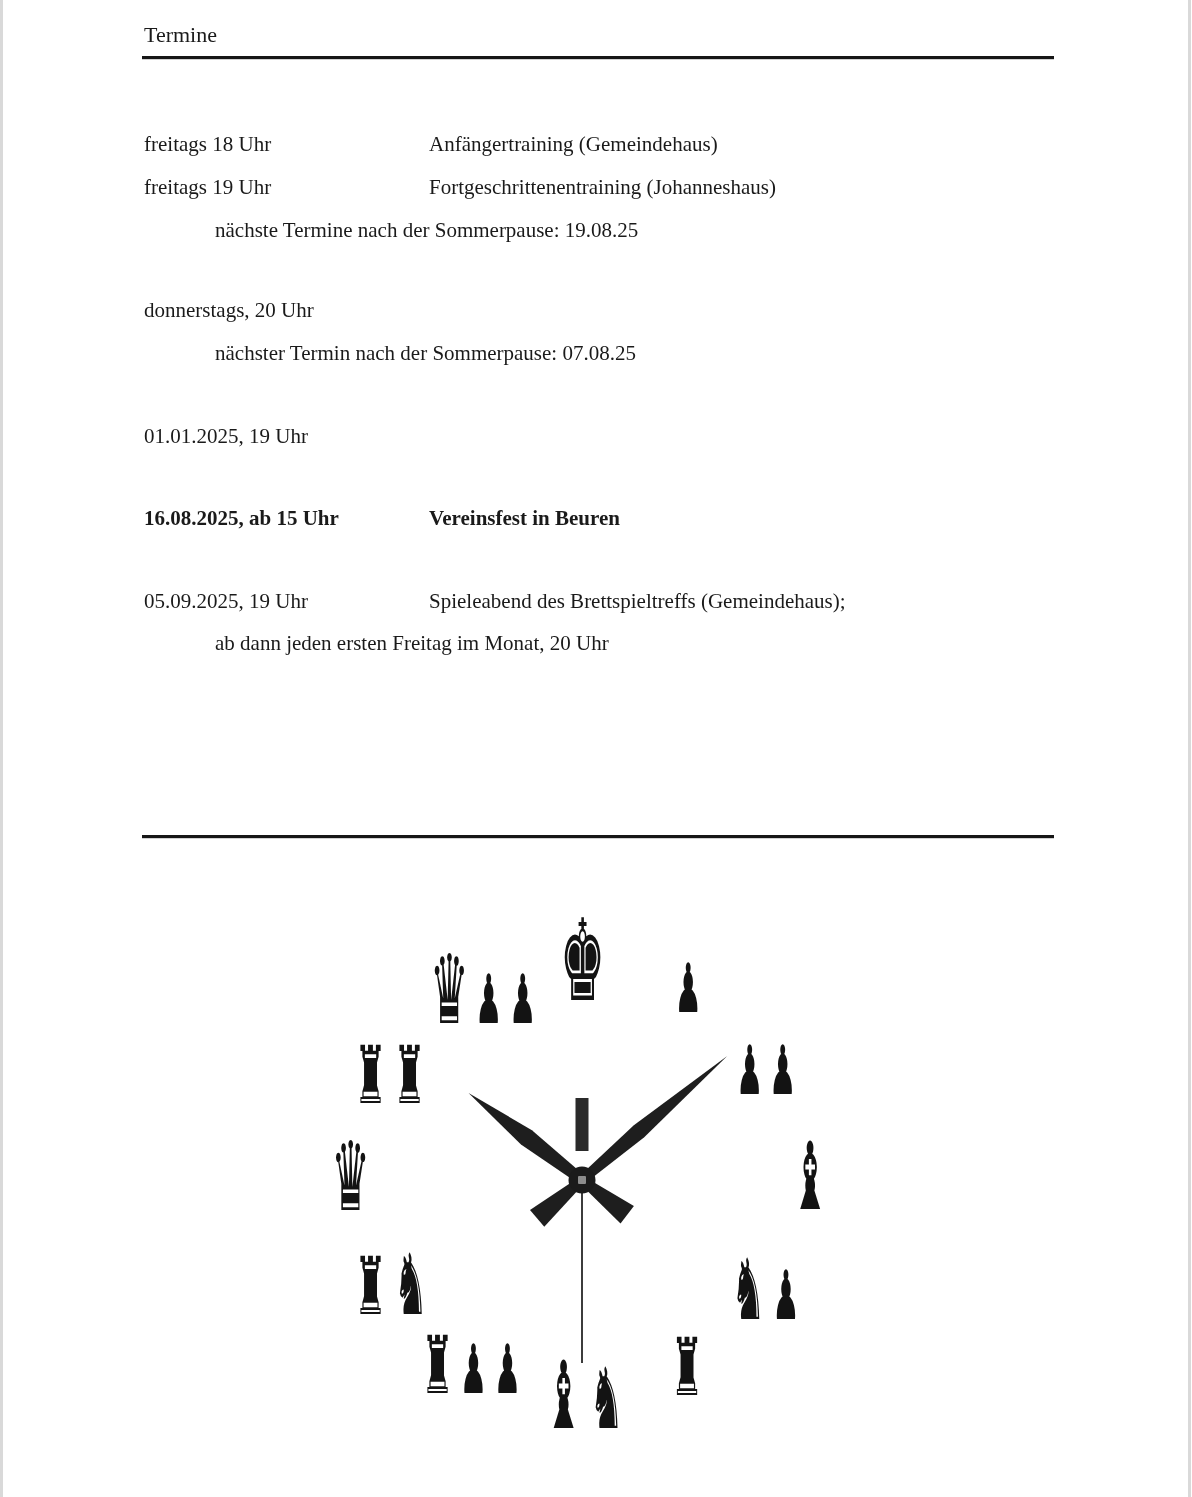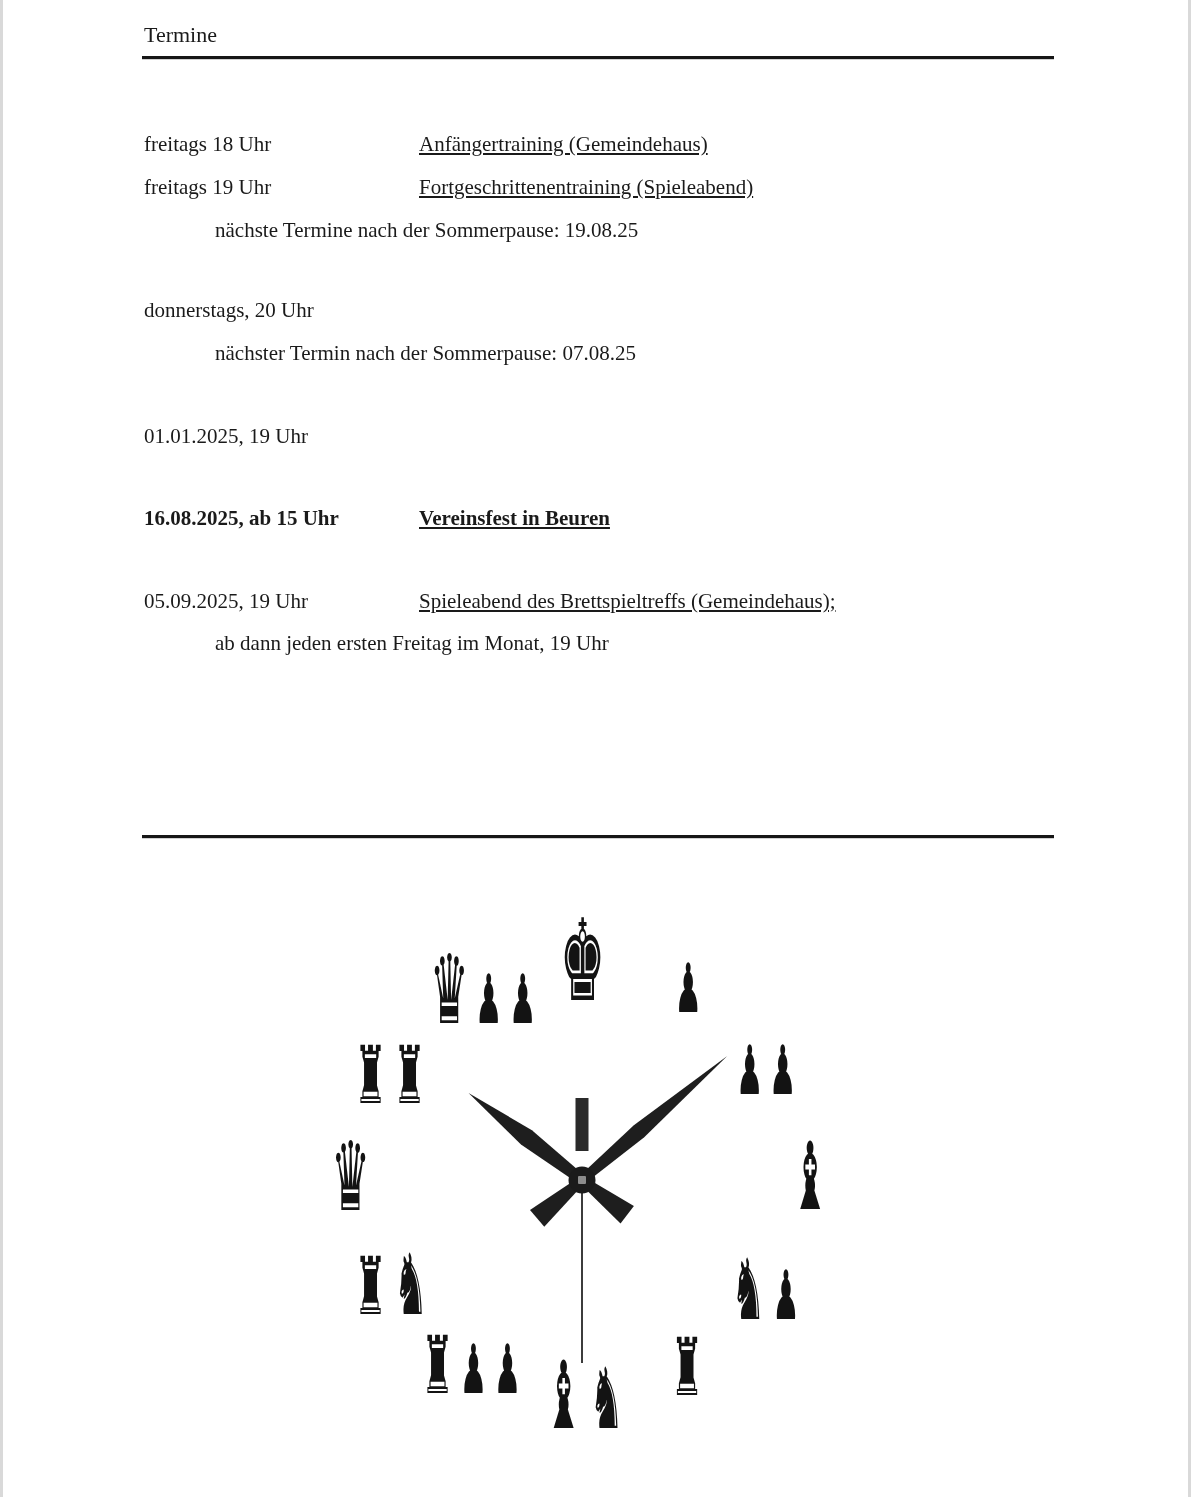--- a/index.html
+++ b/index.html
@@ -22,21 +22,21 @@
   .rule{
     position:absolute;left:142px;width:912px;height:3px;
     background:#161616;box-shadow:0 1px 0 rgba(0,0,0,.18);
   }
   .rule-1{top:56px;}
   .rule-2{top:835px;}
 
   .line{position:absolute;left:0;top:0;width:100%;height:26px;font-size:21px;line-height:26px;padding-left:19px;}
   .line span{position:absolute;white-space:nowrap;}
   .c1{left:144px;}
-  .c2{left:419px;text-decoration:underline;}
+  .c2{left:429px;}
   .ind{left:215px;}
   .bold{font-weight:bold;}
 
   
   .clock{position:absolute;left:0;top:0;width:100%;height:100%;pointer-events:none;}
   .grp{
     position:absolute;
     display:flex;align-items:baseline;gap:3px;
     transform:translate(-50%,-100%);
     color:#131313;
@@ -79,21 +79,21 @@
 
 <div class="heading">Termine</div>
 <div class="rule rule-1"></div>
 
 <div class="line" style="top:131px">
   <span class="c1">freitags 18 Uhr</span>
   <span class="c2">Anfängertraining (Gemeindehaus)</span>
 </div>
 <div class="line" style="top:174px">
   <span class="c1">freitags 19 Uhr</span>
-  <span class="c2">Fortgeschrittenentraining (Spieleabend)</span>
+  <span class="c2">Fortgeschrittenentraining (Johanneshaus)</span>
 </div>
 <div class="line" style="top:217px">
   <span class="ind">nächste Termine nach der Sommerpause: 19.08.25</span>
 </div>
 
 <div class="line" style="top:297px">
   <span class="c1">donnerstags, 20 Uhr</span>
 </div>
 <div class="line" style="top:340px">
   <span class="ind">nächster Termin nach der Sommerpause: 07.08.25</span>
@@ -106,21 +106,21 @@
 <div class="line bold" style="top:505px">
   <span class="c1">16.08.2025, ab 15 Uhr</span>
   <span class="c2">Vereinsfest in Beuren</span>
 </div>
 
 <div class="line" style="top:588px">
   <span class="c1">05.09.2025, 19 Uhr</span>
   <span class="c2">Spieleabend des Brettspieltreffs (Gemeindehaus);</span>
 </div>
 <div class="line" style="top:630px">
-  <span class="ind">ab dann jeden ersten Freitag im Monat, 19 Uhr</span>
+  <span class="ind">ab dann jeden ersten Freitag im Monat, 20 Uhr</span>
 </div>
 
 <div class="rule rule-2"></div>
 
 <div class="clock">
   <div>
       <div class="grp pos-12">
         <span class="pc pc-king">♚</span>
       </div>
       <div class="grp pos-1">

